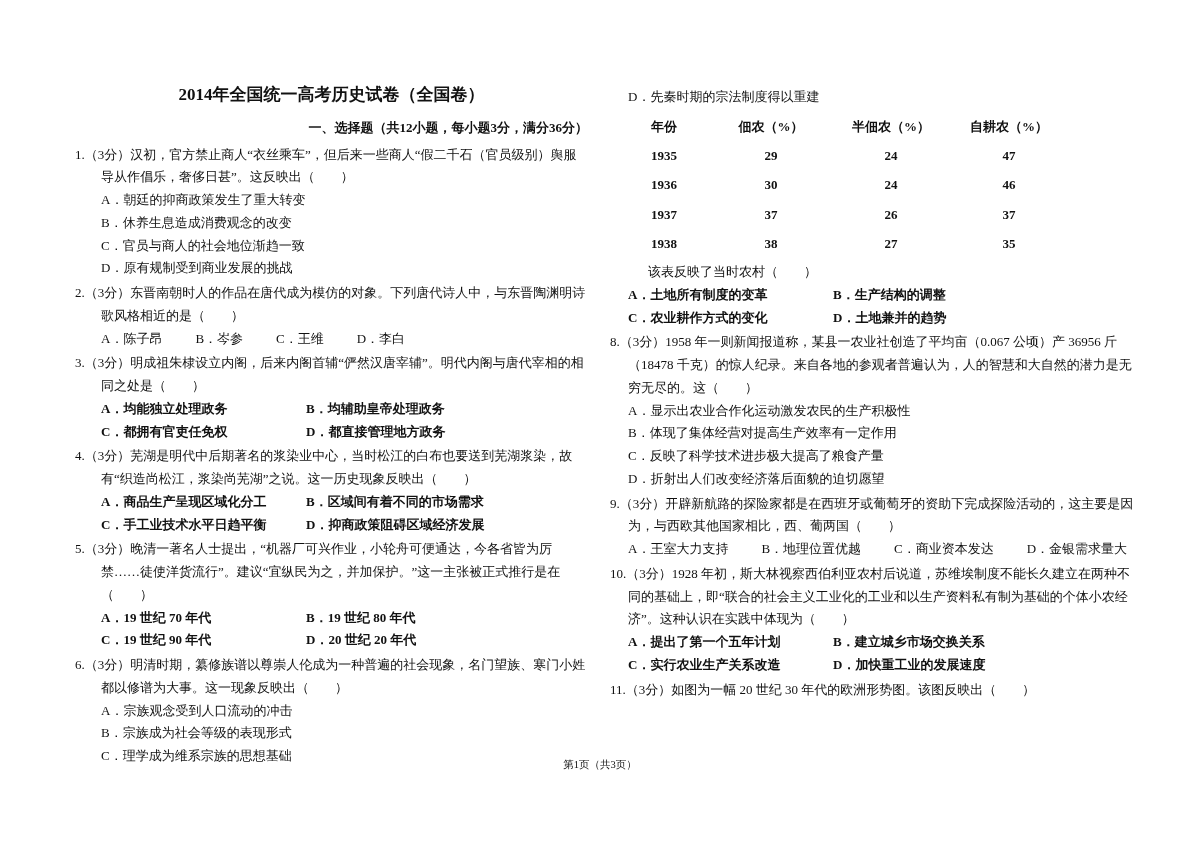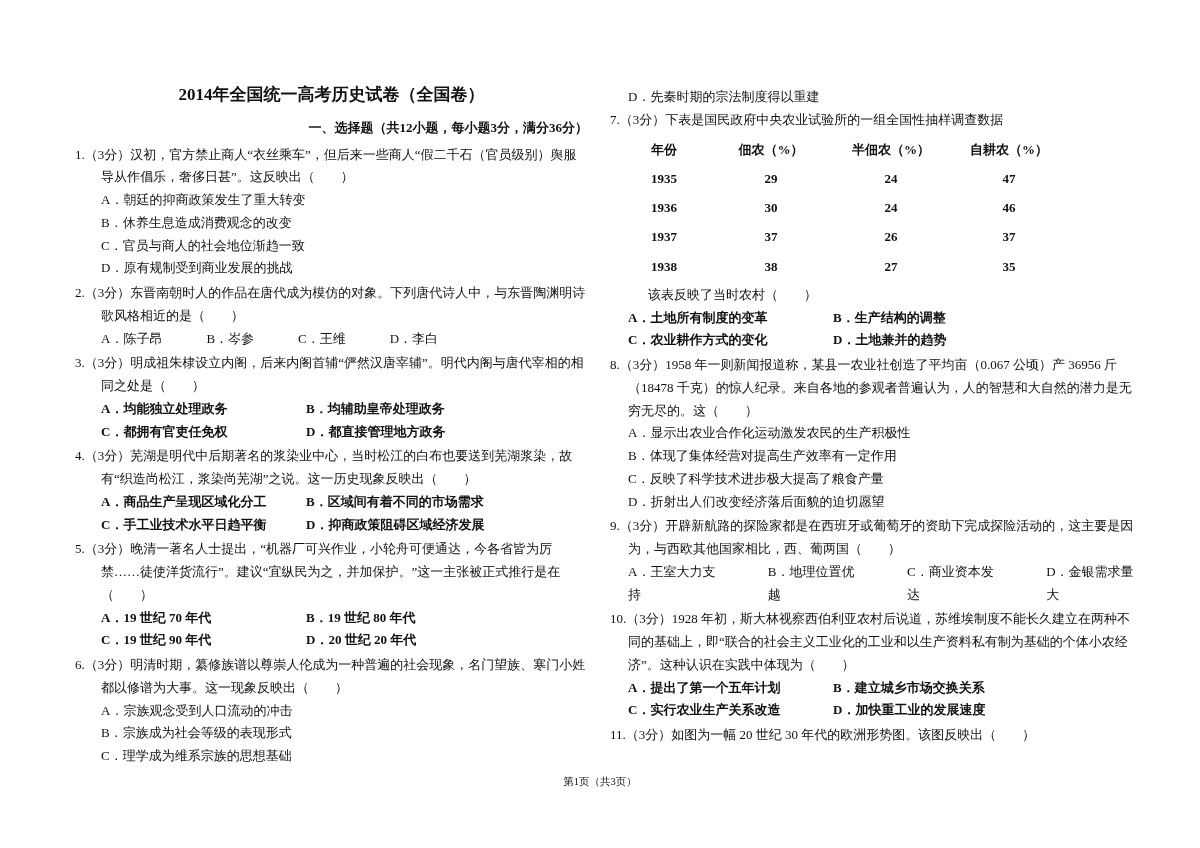--- a/index.html
+++ b/index.html
@@ -44,35 +44,35 @@
   .options { padding-left: var(--indent); }
   .layout-list .option { display: block; }
   .options.layout-grid2 {
     display: grid;
     grid-template-columns: 205px 1fr;
     font-weight: bold;
   }
   .options.layout-inline4 {
     display: flex;
     flex-wrap: nowrap;
-    gap: 44px;
+    gap: 33px;
   }
 
   .data-table { margin: 3px 0 3px 8px; }
   .t-row {
     display: grid;
     grid-template-columns: 92px 122px 118px 118px;
     line-height: 2.25;
   }
   .t-cell { text-align: center; font-weight: bold; }
 
   .footer {
     position: absolute;
     left: 0; right: 0;
-    bottom: 57px;
+    bottom: 74px;
     text-align: center;
     font-size: 10.5px;
     color: #111111;
   }
 </style>
 </head>
 <body>
 
 <div class="page">
 
@@ -133,21 +133,20 @@
             <div class="option">C．理学成为维系宗族的思想基础</div>
           </div>
         </div>
       </div>
   </div>
 
   <div class="col col-right">
     <div id="right-questions">
         <div class="option-line">D．先秦时期的宗法制度得以重建</div>
         <div class="question">
-          <div class="stem">7.（3分）下表是国民政府中央农业试验所的一组全国性抽样调查数据</div>
           <div class="data-table">
             <div class="t-row t-head">
               <span class="t-cell">年份</span>
               <span class="t-cell">佃农（%）</span>
               <span class="t-cell">半佃农（%）</span>
               <span class="t-cell">自耕农（%）</span>
             </div>
             <div class="t-row">
               <span class="t-cell">1935</span>
               <span class="t-cell">29</span>

